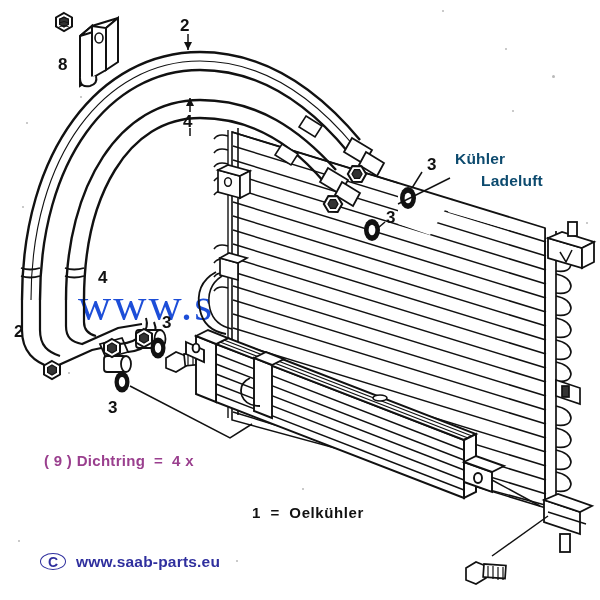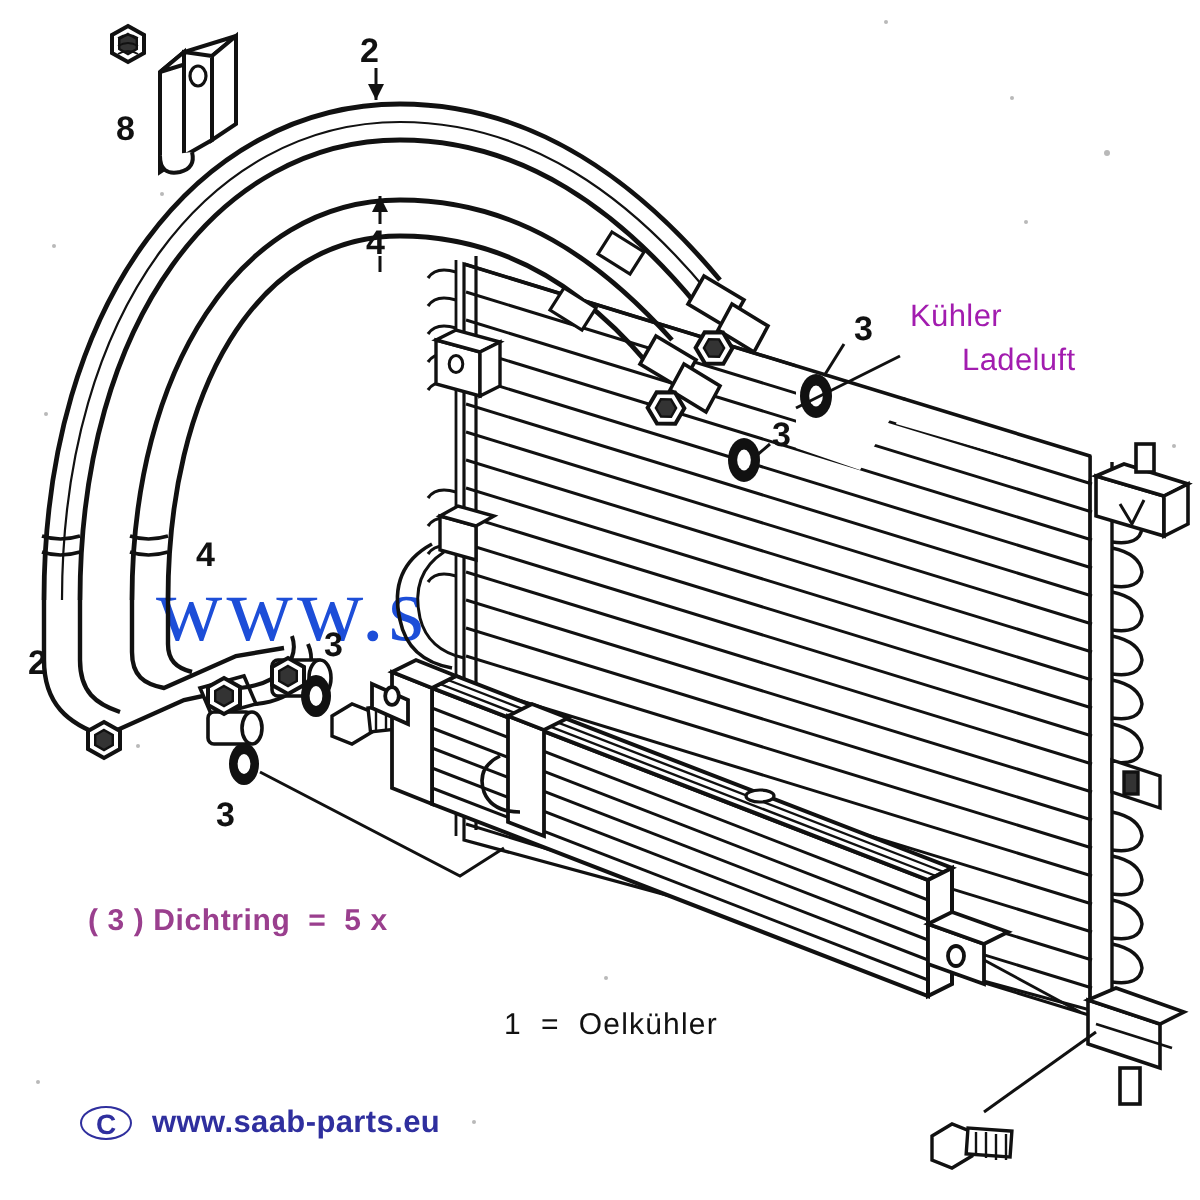--- a/index.html
+++ b/index.html
@@ -29,33 +29,33 @@
     white-space: pre;
     line-height: 1.15;
   }
   .callout-num {
     font-size: 17px;
     font-weight: bold;
     color: #111111;
   }
   .heading-label {
     font-size: 15.5px;
-    font-weight: normal;
-    color: #a21caf;
+    font-weight: bold;
+    color: #0c4a6e;
     letter-spacing: 0.2px;
   }
   .legend-purple {
     font-size: 15px;
     font-weight: bold;
     color: #9a3f8e;
     letter-spacing: 0.3px;
   }
   .legend-black {
     font-size: 15px;
-    font-weight: normal;
+    font-weight: bold;
     color: #111111;
     letter-spacing: 0.6px;
   }
   .url-blue {
     font-size: 15.5px;
     font-weight: bold;
     color: #2f2f9e;
     letter-spacing: 0.2px;
   }
   .copy-mark {
@@ -412,21 +412,21 @@
   <div class="label callout-num" style="left:427px; top:155px;">3</div>
   <div class="label callout-num" style="left:386px; top:208px;">3</div>
   <div class="label callout-num" style="left:98px; top:268px;">4</div>
   <div class="label callout-num" style="left:14px; top:322px;">2</div>
   <div class="label callout-num" style="left:162px; top:313px;">3</div>
   <div class="label callout-num" style="left:108px; top:398px;">3</div>
 
   <div class="label heading-label" style="left:455px; top:150px;">Kühler</div>
   <div class="label heading-label" style="left:481px; top:172px;">Ladeluft</div>
 
-  <div class="label legend-purple" style="left:44px; top:452px;">( 3 ) Dichtring  =  5 x</div>
+  <div class="label legend-purple" style="left:44px; top:452px;">( 9 ) Dichtring  =  4 x</div>
 
   <div class="label legend-black" style="left:252px; top:504px;">1  =  Oelkühler</div>
 
   <div class="copy-mark" style="left:40px; top:553px;">C</div>
   <div class="label url-blue" style="left:76px; top:553px;">www.saab-parts.eu</div>
 
   <div class="speck" style="left:442px; top:10px; width:2px; height:2px;"></div>
   <div class="speck" style="left:505px; top:48px; width:2px; height:2px;"></div>
   <div class="speck" style="left:552px; top:75px; width:3px; height:3px;"></div>
   <div class="speck" style="left:512px; top:110px; width:2px; height:2px;"></div>

